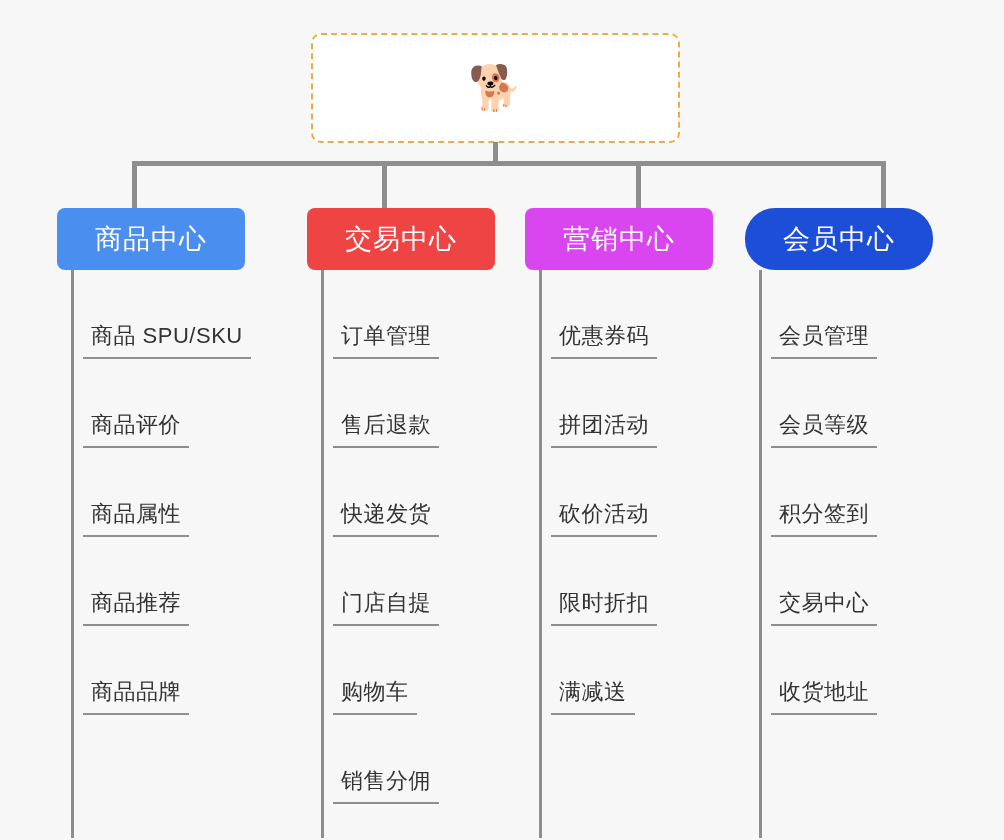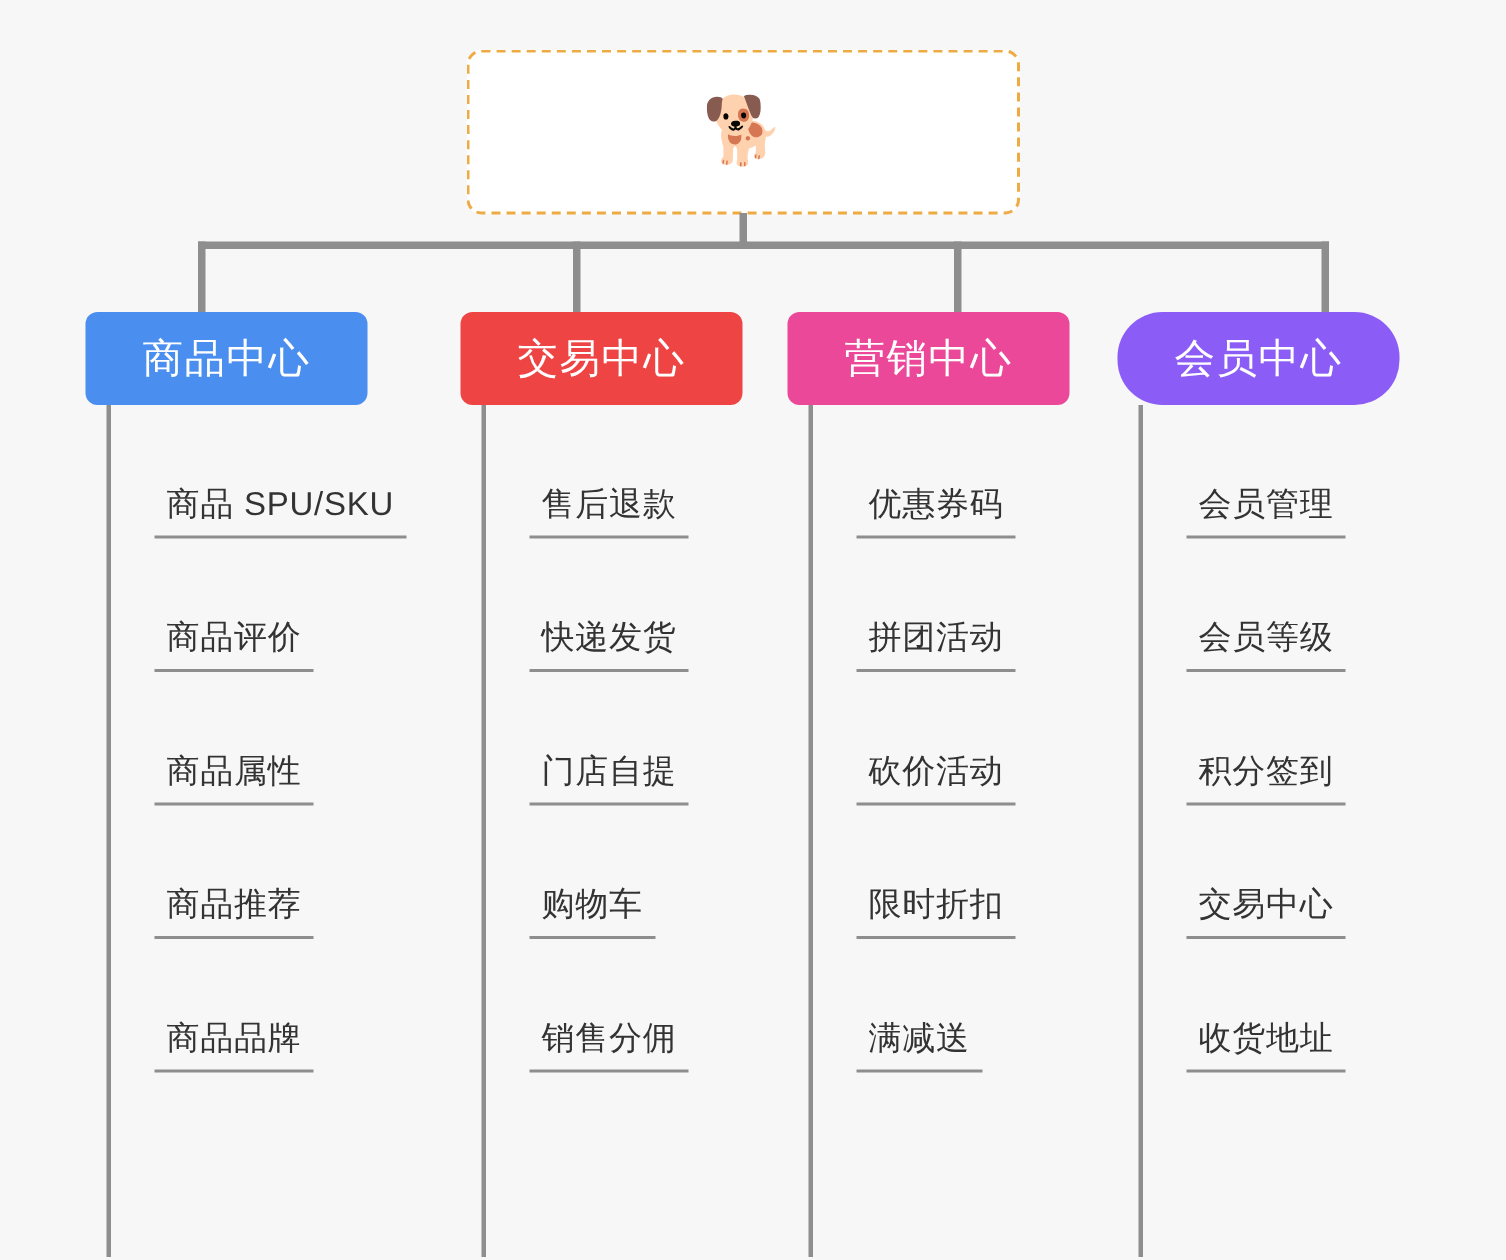--- a/index.html
+++ b/index.html
@@ -97,22 +97,22 @@
   }
   .cat-label {
     font-size: 27px;
     color: #ffffff;
     letter-spacing: 1px;
     white-space: nowrap;
   }
 
   .cat-box.blue   { background: #4a8ef0; }
   .cat-box.red    { background: #ef4444; }
-  .cat-box.orange { background: #ec4899; }
-  .cat-box.green  { background: #8b5cf6; border-radius: 30px; }
+  .cat-box.orange { background: #d946ef; }
+  .cat-box.green  { background: #1d4ed8; border-radius: 30px; }
 
   
   .spine {
     position: absolute;
     left: 14px;
     top: 62px;
     width: 3px;
     height: 568px;
     background: #8e8e8e;
   }
@@ -121,21 +121,21 @@
     position: absolute;
     left: 14px;
     top: 62px;
     width: 230px;
   }
 
   .child-row {
     height: 89px;
     display: flex;
     align-items: flex-end;
-    padding-left: 32px;
+    padding-left: 12px;
   }
   .child-inner {
     display: inline-block;
     border-bottom: 2px solid #8e8e8e;
     padding: 0 8px 6px 8px;
     position: relative;
     left: -30px;
     margin-left: 30px;
   }
   .child-label {
@@ -185,20 +185,23 @@
     </div>
   </div>
 
   <div class="column col-2">
     <div class="cat-box red">
       <span class="cat-label">交易中心</span>
     </div>
     <div class="spine"></div>
     <div class="children">
       <div class="child-row">
+          <span class="child-inner"><span class="child-label">订单管理</span></span>
+        </div>
+      <div class="child-row">
           <span class="child-inner"><span class="child-label">售后退款</span></span>
         </div>
       <div class="child-row">
           <span class="child-inner"><span class="child-label">快递发货</span></span>
         </div>
       <div class="child-row">
           <span class="child-inner"><span class="child-label">门店自提</span></span>
         </div>
       <div class="child-row">
           <span class="child-inner"><span class="child-label">购物车</span></span>

